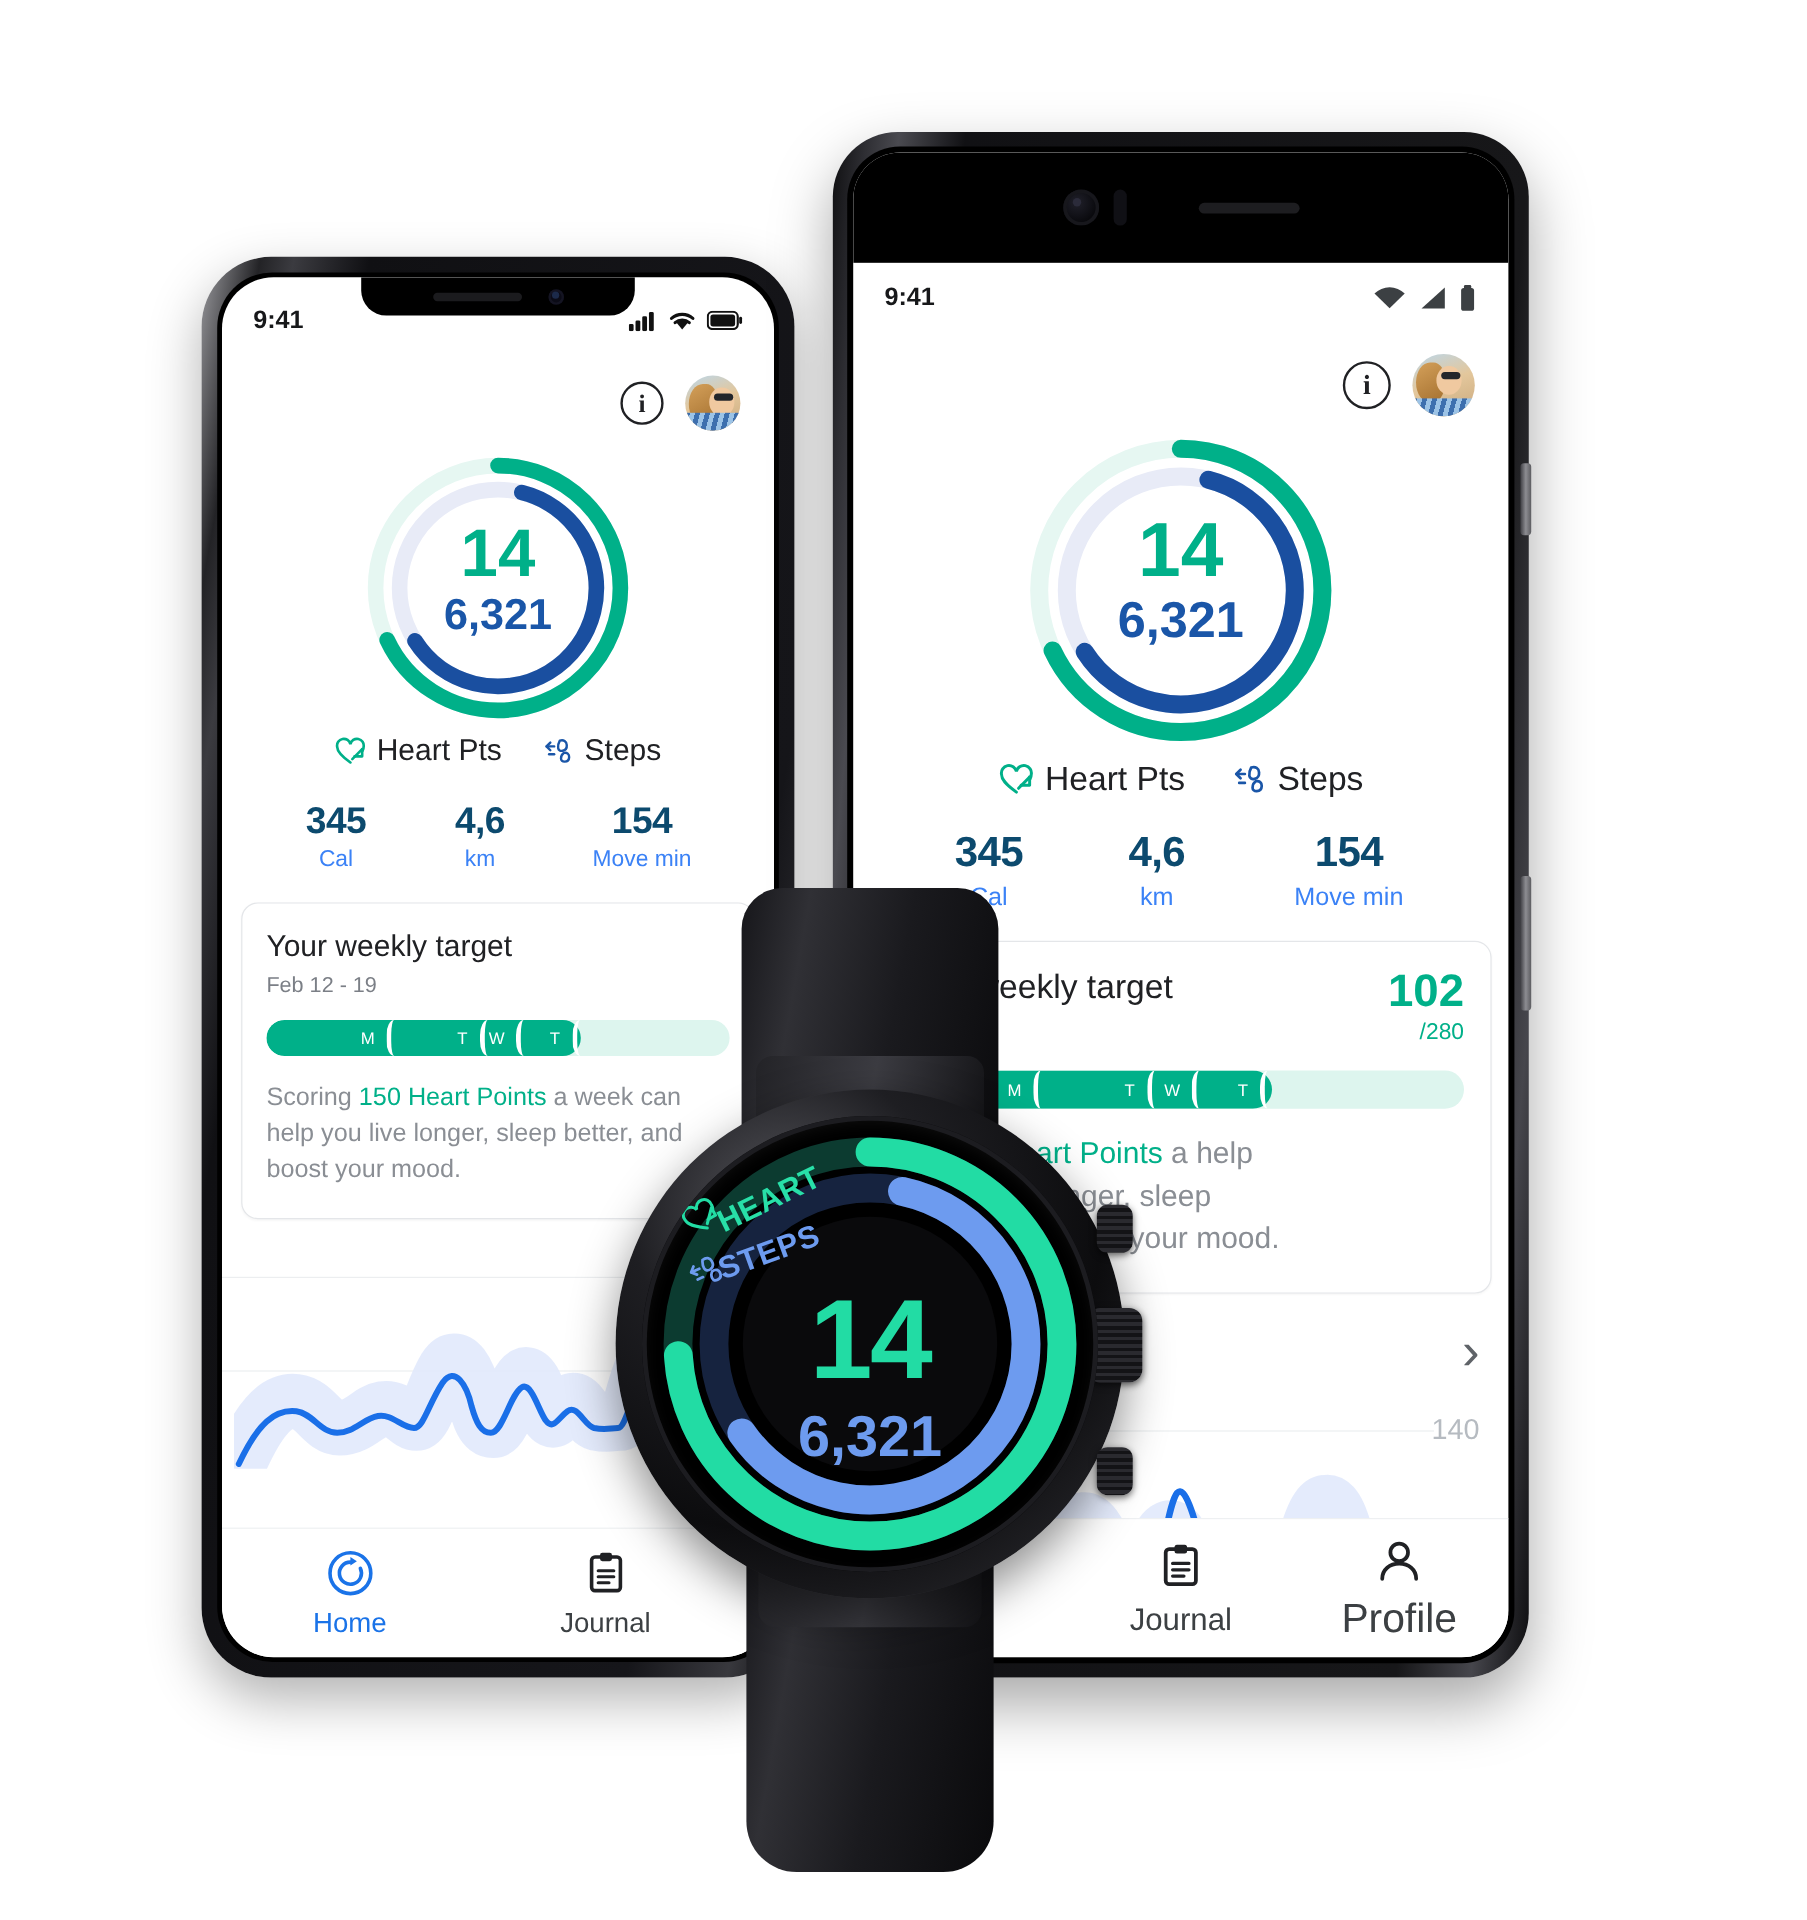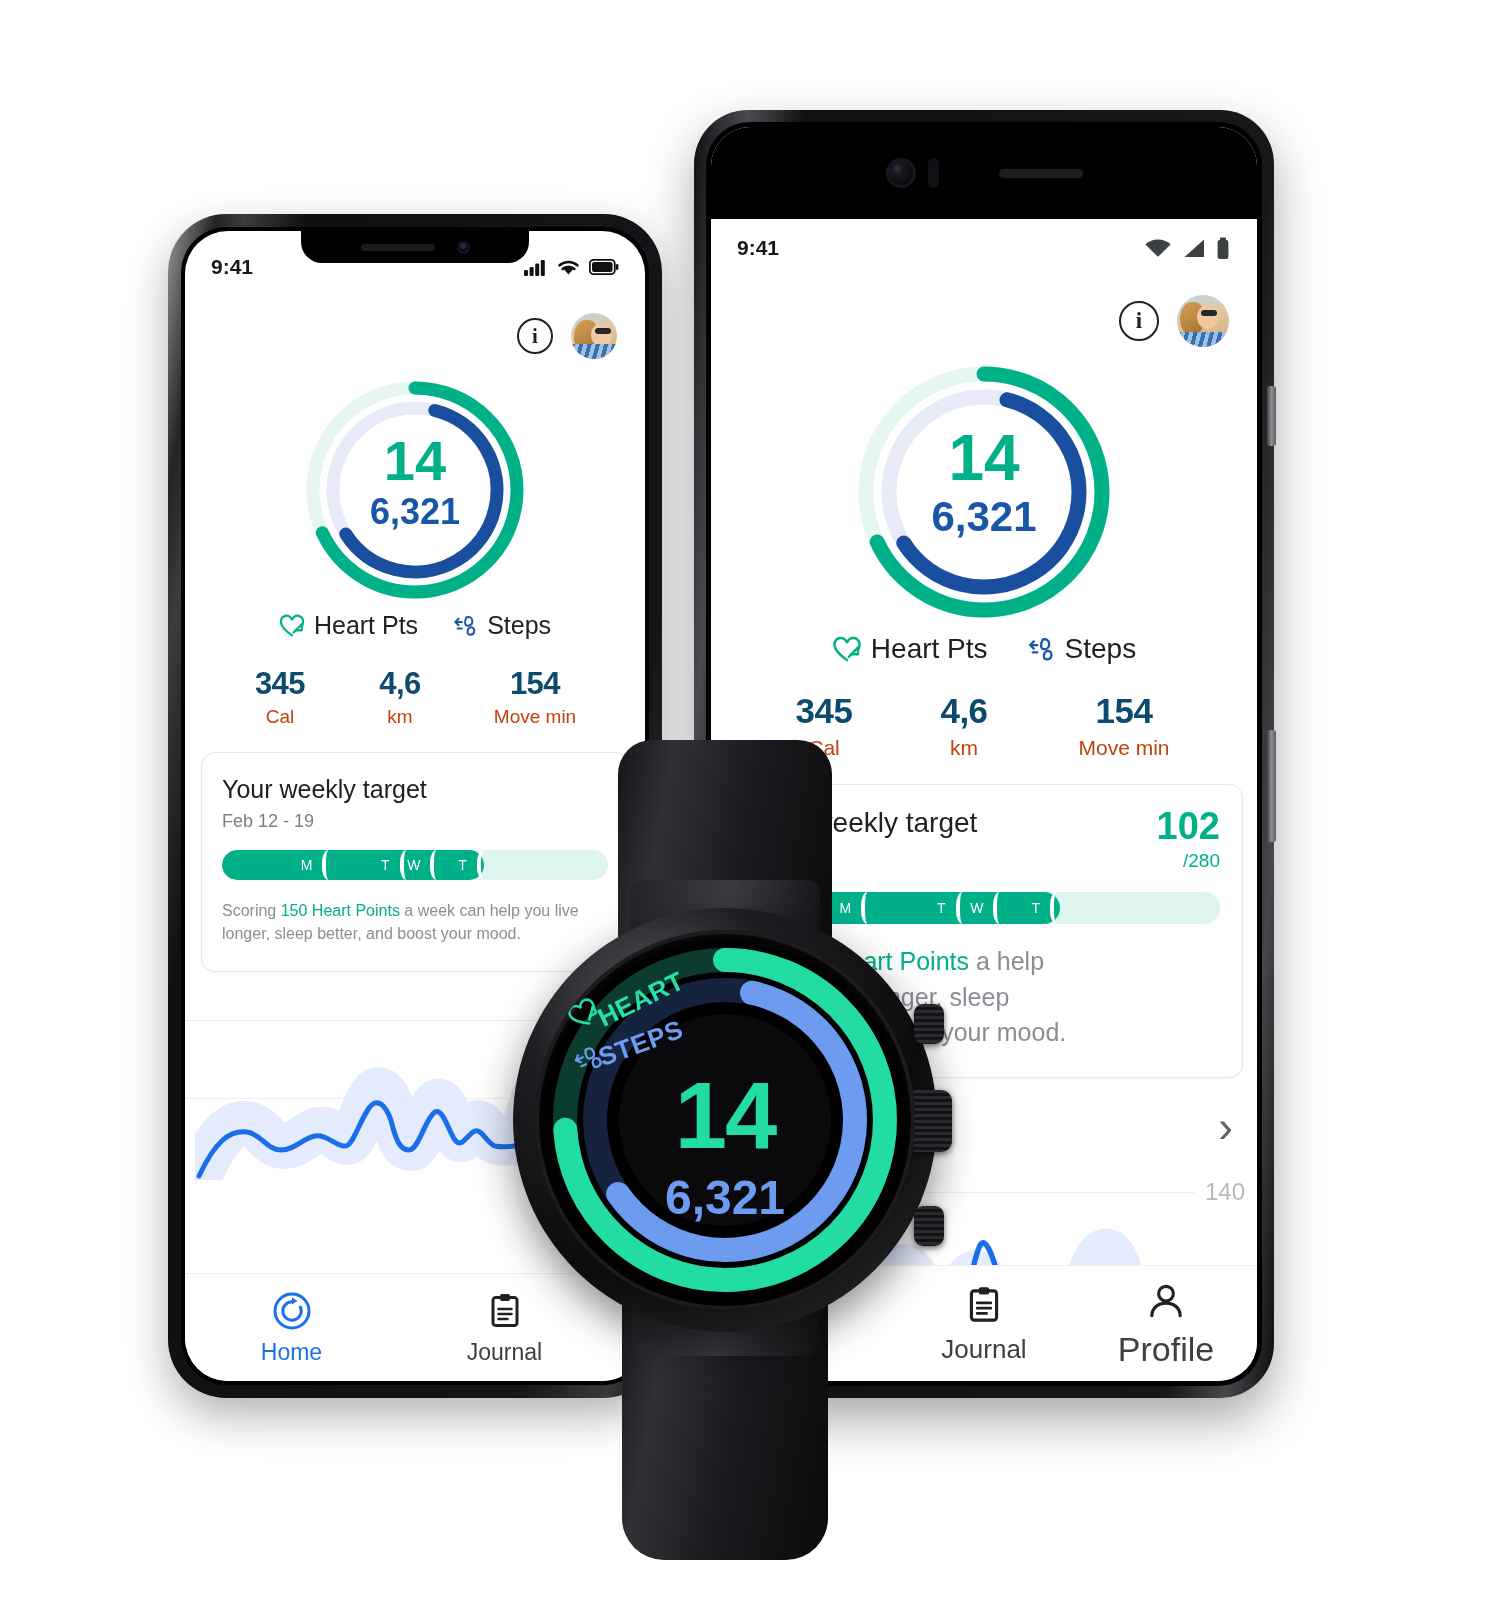--- a/index.html
+++ b/index.html
@@ -91,21 +91,21 @@
 
   
   .rings-wrap { display:flex; justify-content:center; }
   .ring-labels { display:flex; justify-content:center; gap:34px; align-items:center;
      font-size:25px; color:#202124; font-weight:400; }
   .ring-labels .lbl { display:flex; align-items:center; gap:9px; }
 
   .stats-row { display:flex; justify-content:center; }
   .stat { text-align:center; }
   .stat .v { color:#0c4a6e; font-weight:700; letter-spacing:-.5px; }
-  .stat .u { color:#c2410c; }
+  .stat .u { color:#3b82f6; }
 
   
   .card { background:#fff; border:1px solid #e4e6e9; border-radius:14px;
      box-shadow:0 1px 2px rgba(0,0,0,.035); }
   .card-title { color:#202124; font-weight:500; }
   .card-sub { color:#7b7f86; }
   .goal-num { color:#00b089; font-weight:700; line-height:1; text-align:right; }
   .goal-den { color:#00b089; text-align:right; }
 
   .weekbar { position:relative; height:30px; border-radius:15px; background:#ddf5ee; overflow:hidden; }
@@ -279,21 +279,21 @@
             <div class="wk-day" id="L-d0" style="left: 0px; width: 26%; padding-right: 10px;">M</div>
             <div class="wk-day" id="L-d1" style="left: 0px; width: 46%; padding-right: 10px;">T</div>
             <div class="wk-day" id="L-d2" style="left: 0px; width: 54%; padding-right: 10px;">W</div>
             <div class="wk-day" id="L-d3" style="left: 0px; width: 66%; padding-right: 10px;">T</div>
           <div class="wk-sep" style="left: 26%; background: transparent; border-left: 4px solid rgb(255, 255, 255); border-radius: 60% / 50%;"></div>
               <div class="wk-sep" style="left: 46%; background: transparent; border-left: 4px solid rgb(255, 255, 255); border-radius: 60% / 50%;"></div>
               <div class="wk-sep" style="left: 54%; background: transparent; border-left: 4px solid rgb(255, 255, 255); border-radius: 60% / 50%;"></div>
               <div class="wk-sep" style="left: 66%; background: transparent; border-left: 4px solid rgb(255, 255, 255); border-radius: 60% / 50%;"></div>
             </div>
 
-          <div class="card-desc" style="font-size:16px;margin-top:20px">
+          <div class="card-desc" style="font-size:21px;margin-top:20px">
             <span>Scoring </span><span class="hl">150 Heart Points</span><span> a week can help you live longer, sleep better, and boost your mood.</span>
           </div>
         </div>
 
 
         <div class="chart" style="margin:18px 16px 0 0; height:190px;">
           <div class="gridline" style="top:30px"></div>
           <div class="gridline" style="top:108px"></div>
           <svg width="430" height="190" viewBox="0 0 430 190" preserveAspectRatio="none" style="position:absolute;left:10px;top:0">
             <path d="M4 186 C 20 150, 34 132, 52 134 C 68 136, 74 156, 88 156 C 104 156, 112 142, 124 140
@@ -460,21 +460,21 @@
         </div>
 
         <div style="margin:34px 24px 0 24px;display:flex;justify-content:space-between;align-items:center">
           <div class="hr-sub" style="font-size:21px">s ago</div>
           <div class="chev" style="font-size:44px;line-height:0.7">›</div>
         </div>
 
         <div class="chart" style="margin:16px 0 0 0;height:210px">
           <div class="gridline" style="top:34px;right:62px;left:14px"></div>
           <div class="gridline" style="top:122px;right:62px;left:14px"></div>
-          <div class="ytick" style="top:34px;right:12px;font-size:24px">140</div>
+          <div class="ytick" style="top:34px;right:24px;font-size:24px">140</div>
           <div class="ytick" style="top:122px;right:18px;font-size:24px">80</div>
 
           <svg width="510" height="210" viewBox="0 0 510 210" preserveAspectRatio="none" style="position:absolute;left:6px;top:0">
             <path d="M6 176 C 22 150, 36 148, 52 150 C 66 152, 72 170, 86 172 C 100 174, 108 160, 122 158
                      C 136 156, 142 172, 152 172 C 160 172, 166 142, 178 118 C 188 98, 200 122, 206 146
                      C 212 166, 216 174, 226 174 C 238 174, 244 126, 256 118 C 266 112, 272 146, 280 158
                      C 288 170, 294 152, 304 144 C 314 136, 320 164, 330 168 C 342 172, 348 170, 356 170
                      C 366 170, 374 98, 388 96 C 400 94, 406 148, 418 158 C 428 166, 436 160, 446 156
                      C 456 152, 464 150, 472 150" fill="none" stroke="#dfe7fb" stroke-width="50" stroke-linecap="round" stroke-linejoin="round" opacity=".85"></path>
             <path d="M6 180 C 22 158, 34 156, 46 158 C 54 159, 58 168, 64 168 C 72 168, 76 158, 84 158

